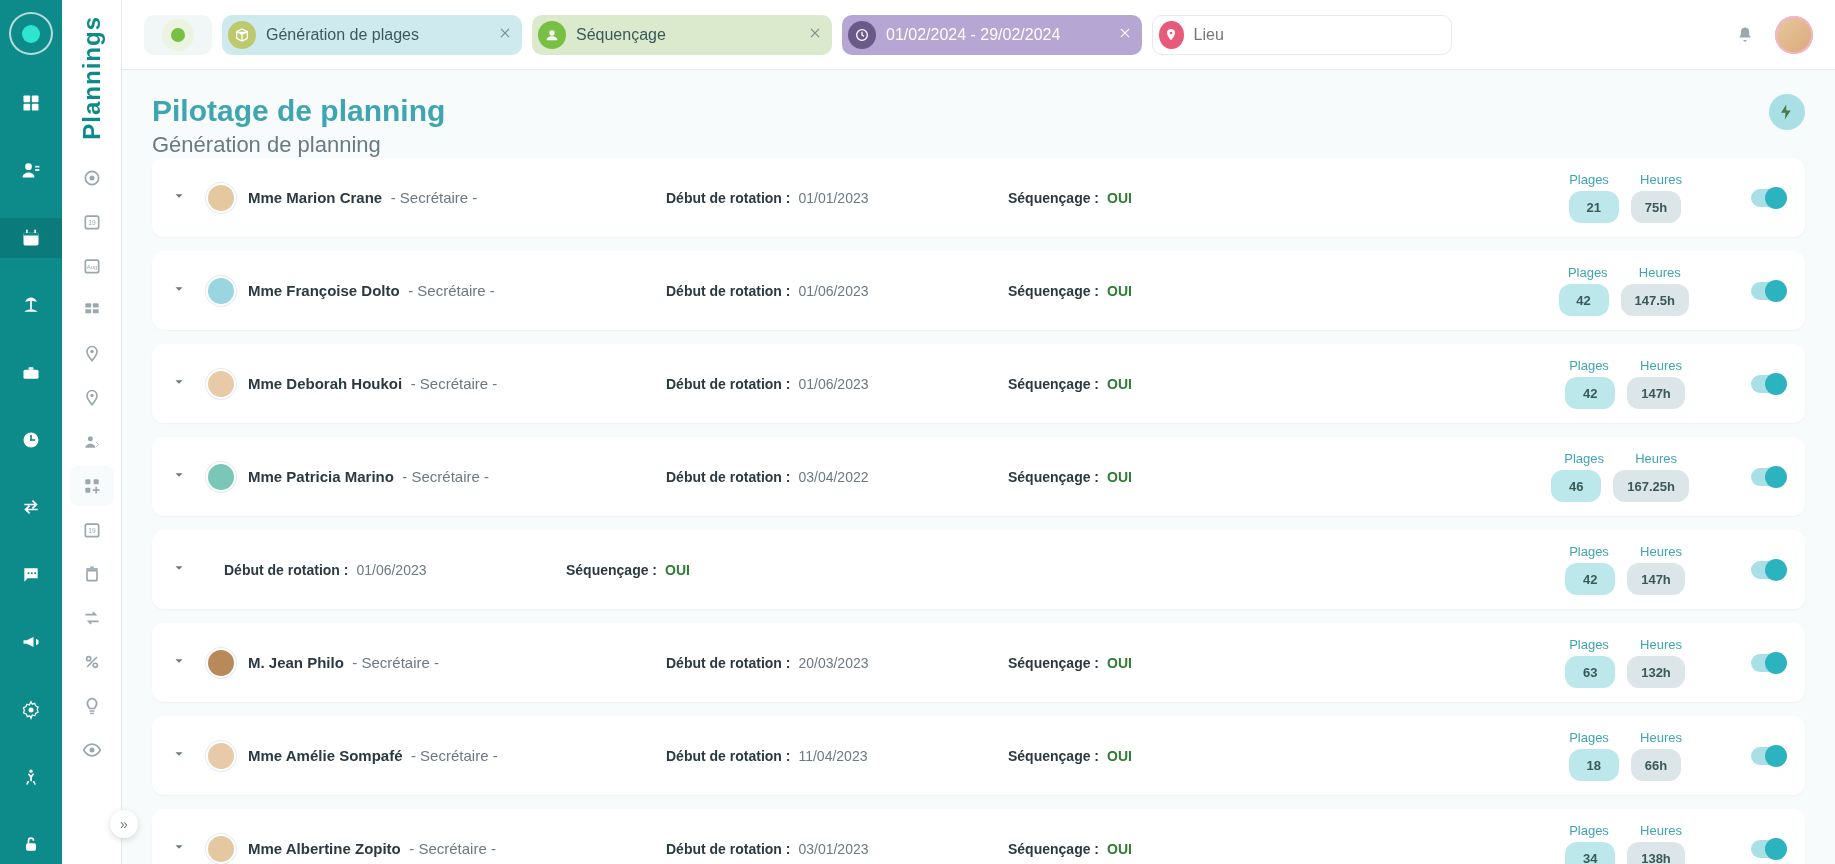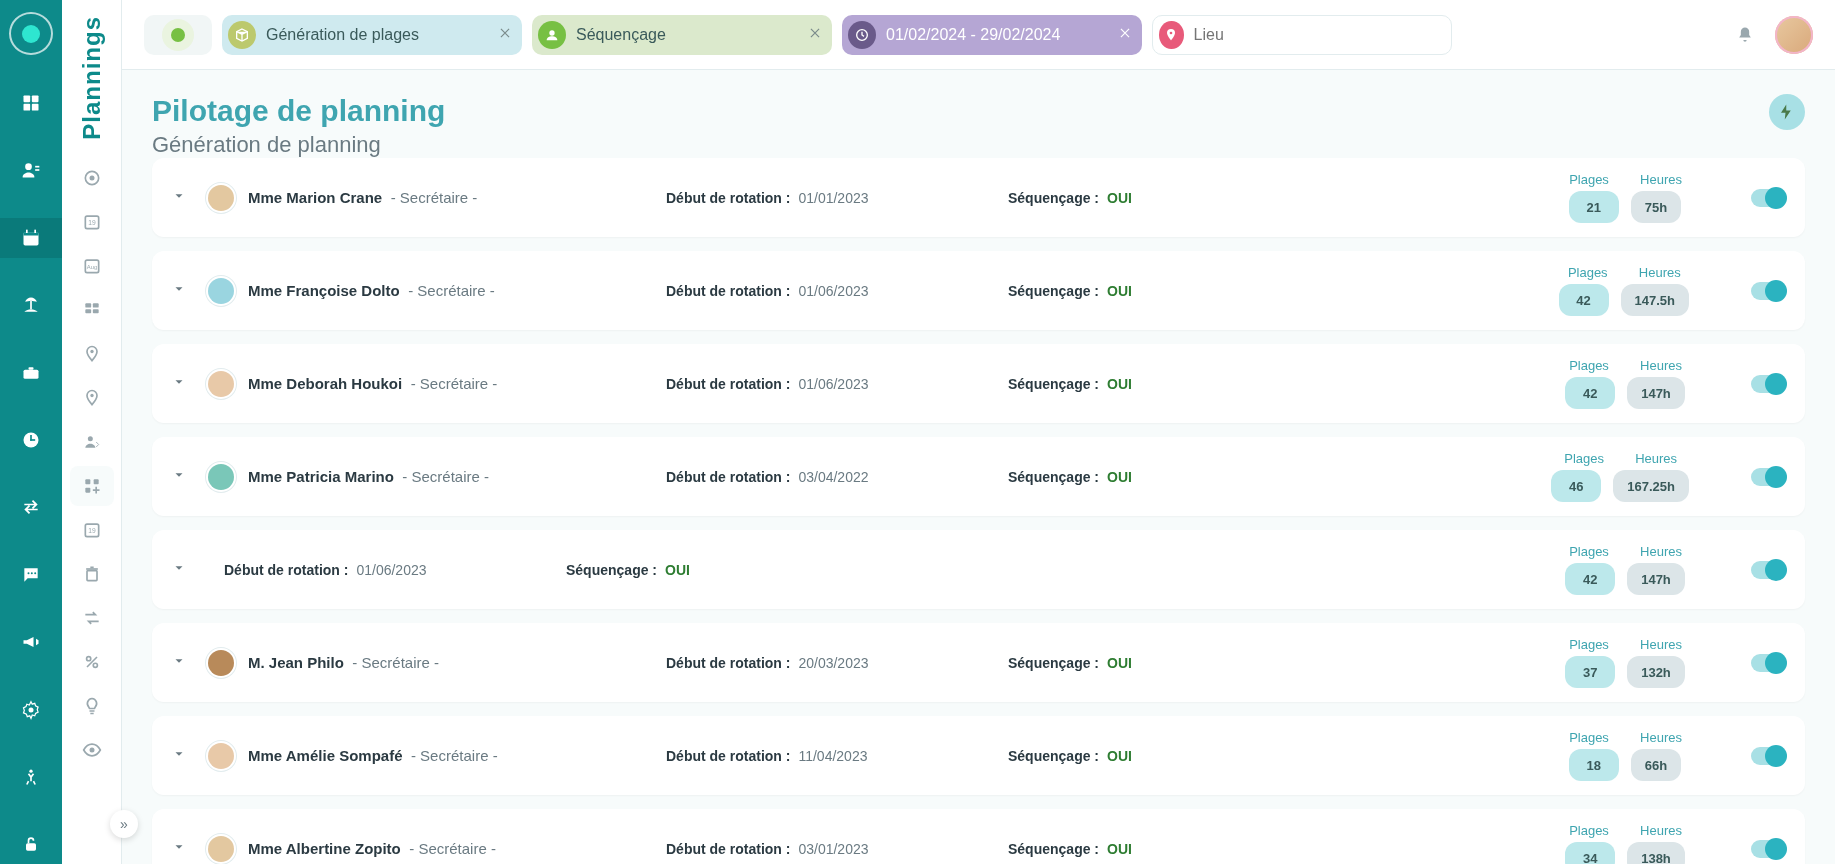--- a/index.html
+++ b/index.html
@@ -533,21 +533,21 @@
           <div class="seg col-seq">
             <span class="seg-label">Séquençage :</span>
             <span class="seg-oui">OUI</span>
           </div>
           <div class="stats">
             <div class="stats-row">
               <div class="stat-label">Plages</div>
               <div class="stat-label">Heures</div>
             </div>
             <div class="badges">
-              <div class="badge plages">37</div>
+              <div class="badge plages">63</div>
               <div class="badge heures">132h</div>
             </div>
           </div>
           <div class="toggle"></div>
         </div>
 
         <div class="row">
           <div class="chev"><svg viewBox="0 0 24 24">
                 <path d="M6 9l6 6 6-6"></path>
               </svg></div>

